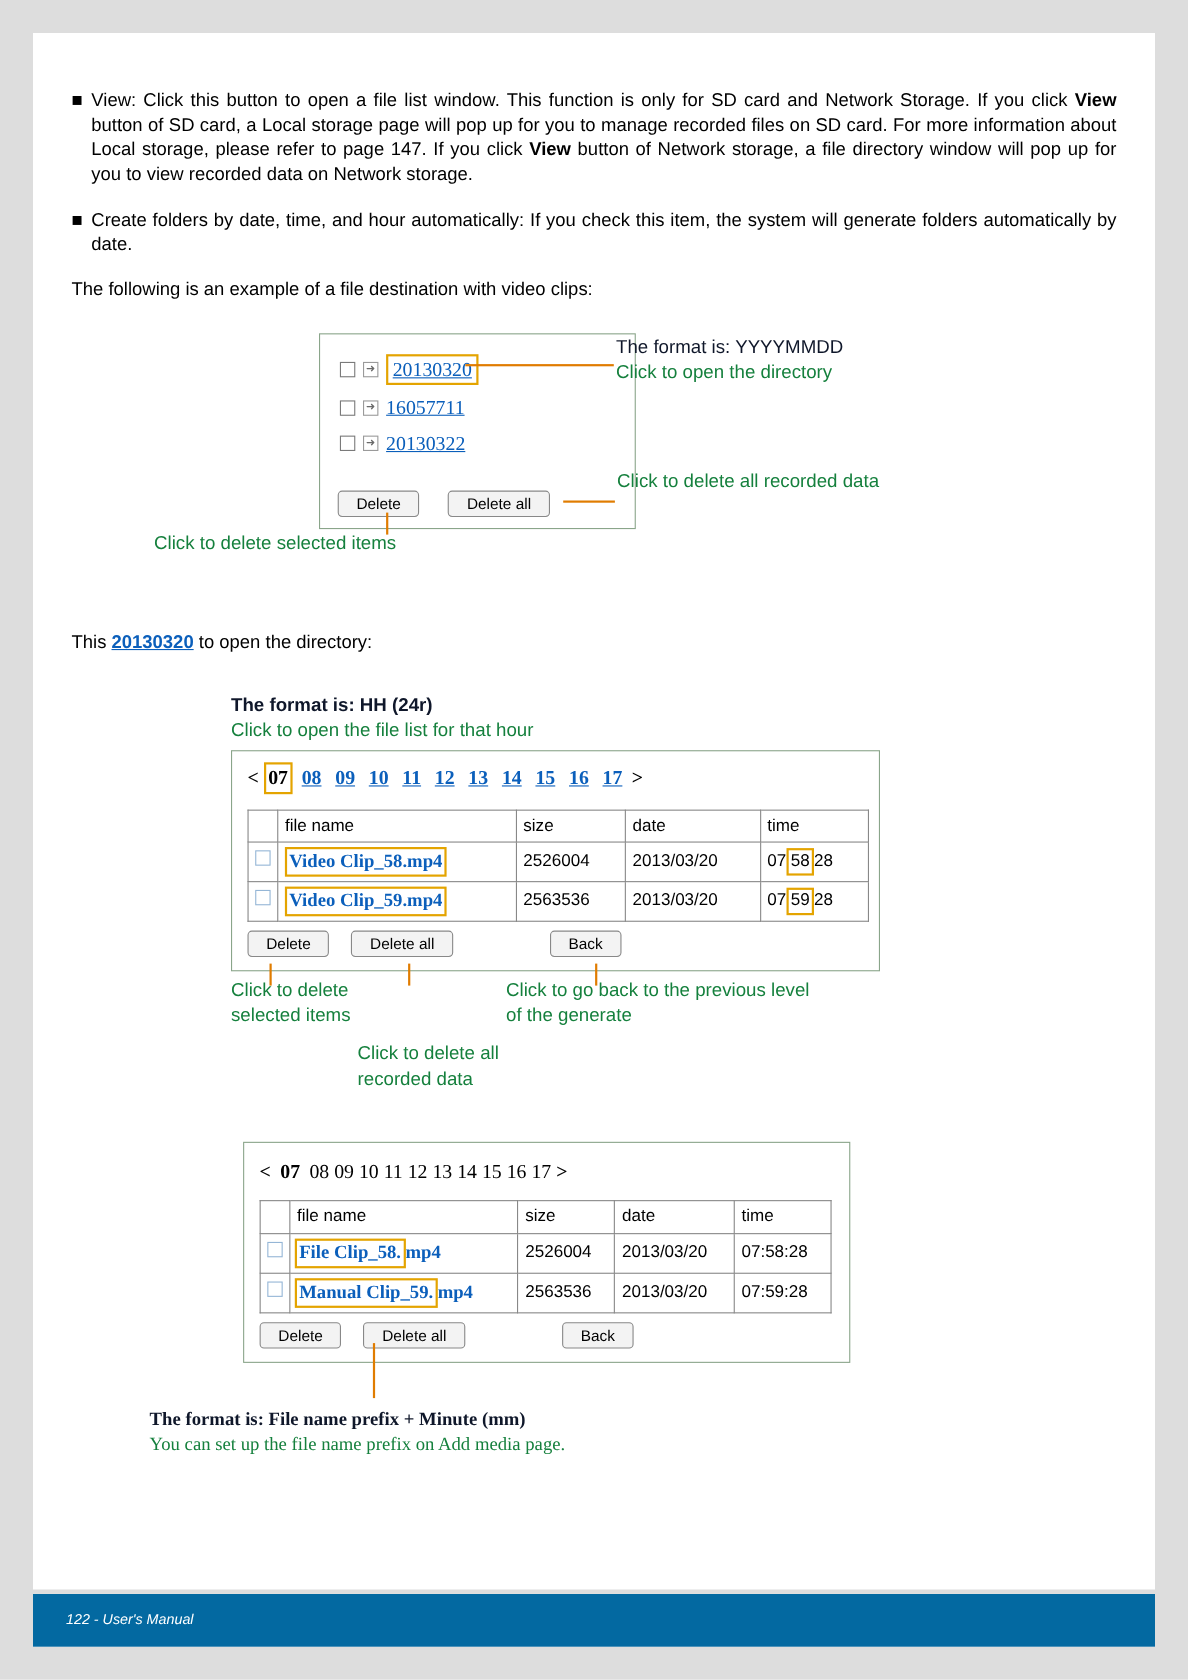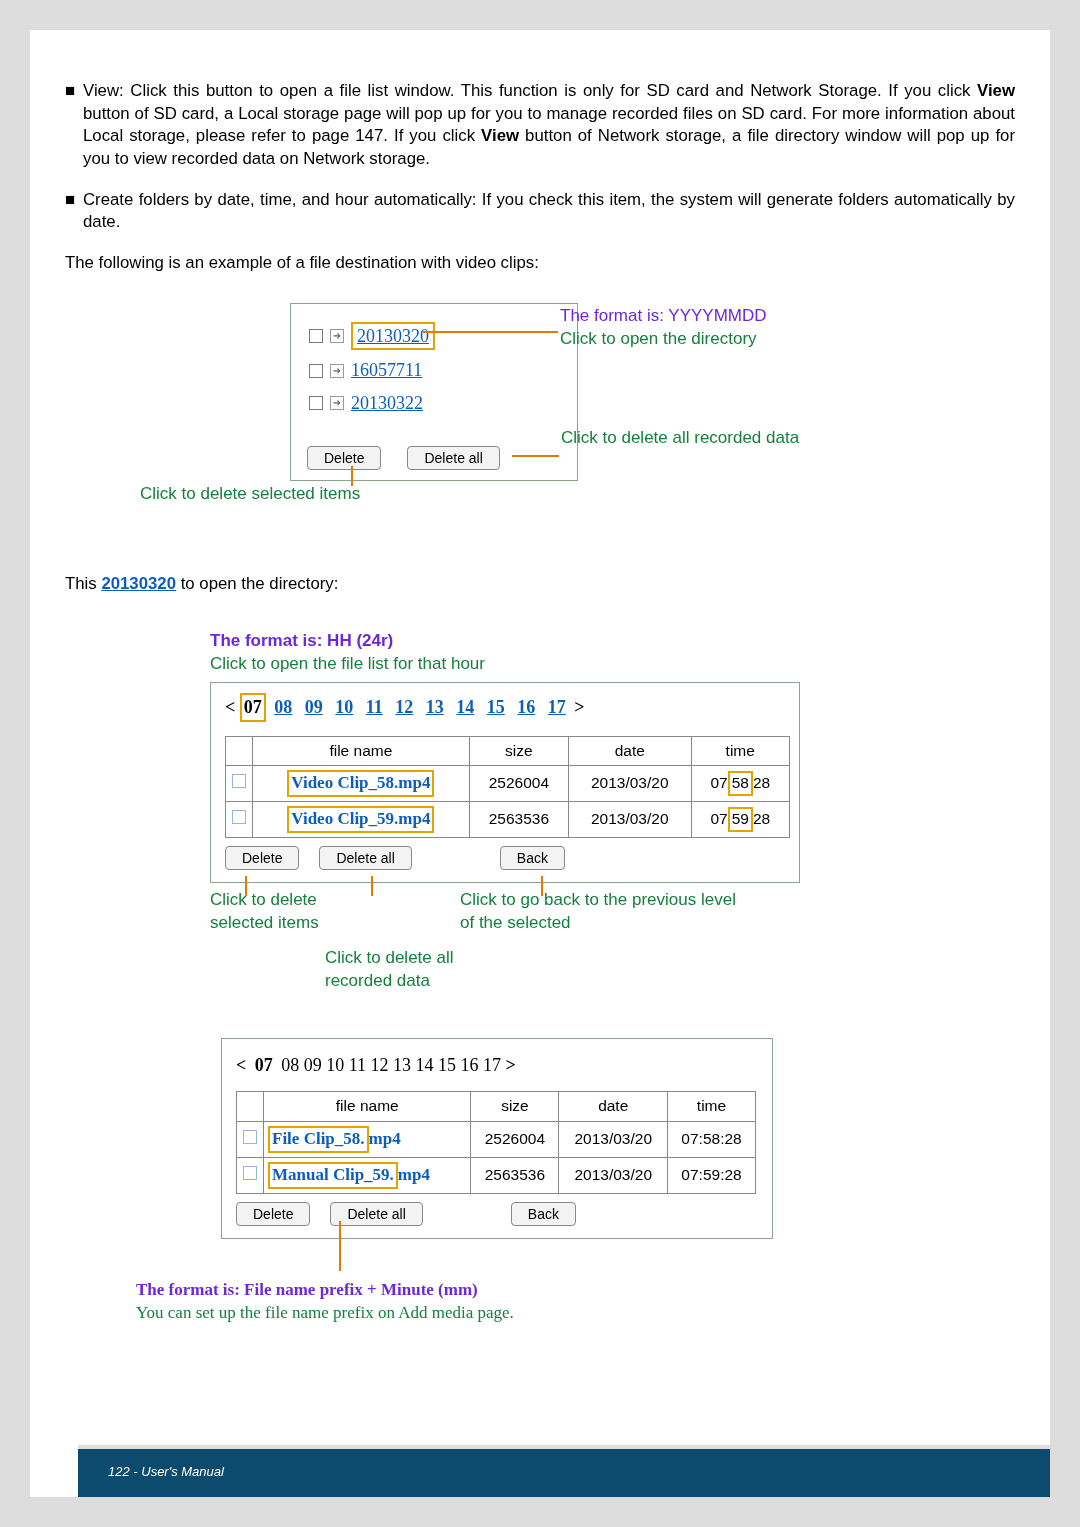--- a/index.html
+++ b/index.html
@@ -59,60 +59,60 @@
     .folder-row { display: flex; align-items: center; gap: 7px; margin-bottom: 8px; padding-left: 10px; }
     .chk { width: 14px; height: 14px; border: 1px solid #7a7a7a; background: #fff; }
     .arrow-ico { width: 14px; height: 14px; border:1px solid #9a9a9a; display:flex; align-items:center; justify-content:center; font-size:10px; color:#6a6a6a;}
     .folder-link { color:#0b5fbb; text-decoration: underline; font-family: 'Times New Roman', serif; font-size:18px;}
     .yellow-box { border:2px solid #e4a400; padding:0 4px; display:inline-block;}
     .btn {
       border:1px solid #888; background:#f3f3f3; font-size:14px; padding:3px 16px; border-radius:4px;
       font-family: Arial, sans-serif;
     }
     .btn-row { position:absolute; left:16px; bottom:10px; display:flex; gap:26px;}
-    .anno-green { color:#6d28d9; font-size:17px; }
+    .anno-green { color:#0f172a; font-size:17px; }
     .anno-blue { color:#15803d; font-size:17px; }
     .orange-line { background:#e07c00; position:absolute; }
     .anno1 { position:absolute; left:495px; top:2px; }
     .anno2 { position:absolute; left:496px; top:124px; }
     .anno3 { position:absolute; left:75px; top:180px; }
     .click-open { margin-top: 30px; margin-bottom: 35px; }
     .bold-link { color:#0b5fbb; font-weight:bold; text-decoration:underline; }
 
     
     .filelist-wrap { margin-left: 145px; }
     .filelist-pre { margin-left: 145px; margin-bottom: 6px; }
     .filelist-box {
       border:1px solid #8aa58a; background:#fff; width:590px; padding:10px 14px 12px 14px;
       position: relative;
     }
     .hours { font-family: 'Times New Roman', serif; font-size:18px; color:#000; margin-bottom:14px; }
     .hours .h { color:#0b5fbb; text-decoration:underline; font-weight:bold; margin:0 4px;}
     .hours .cur { color:#000; text-decoration:none; font-weight:bold;}
     .hours .ang { font-weight:bold; color:#000; }
     table.file-tbl { border-collapse: collapse; width: 565px; font-size:15.5px;}
-    table.file-tbl th, table.file-tbl td { border:1px solid #888; padding:4px 6px; text-align:center; font-weight:normal;}
+    table.file-tbl th, table.file-tbl td { border:1px solid #888; padding:4px 6px; text-align:left; font-weight:normal;}
     table.file-tbl th { background:#fff; }
     .fn { color:#0b5fbb; font-weight:bold; font-family:'Times New Roman', serif; font-size:17px;}
     .btn-row2 { display:flex; gap:20px; margin-top:8px;}
     .yb { border:2px solid #e4a400; padding:0 2px; display:inline-block;}
     .anno-row { display:flex; margin-left:145px; gap:90px; margin-top:6px;}
     .anno-row2 { margin-left:260px; margin-top:12px;}
     .diagram2 { position: relative; }
     .line2 { position:absolute; background:#e07c00; }
 
     .third-box { margin-top:45px; }
     .filelist-box3 {
       border:1px solid #8aa58a; background:#fff; width:552px; padding:14px 14px 12px 14px;
       position:relative; margin-left:156px;
     }
     .hours3 { font-family:'Times New Roman', serif; font-size:18px; margin-bottom:14px;}
     .anno-last { margin-left:71px; margin-top:40px;font-family:Liberation Serif, serif; }
     .footer { position:absolute; bottom:18px; left:30px; color:#fff; font-size:13px; font-style:italic;}
-    .footer-band { position:absolute; bottom:0; left:0; right:0; height:48px; background:#0c4a6e;margin-left:48px;}
+    .footer-band { position:absolute; bottom:0; left:0; right:0; height:48px; background:#0369a1;}
     .footer-band::before {
       content:""; position:absolute; left:0; right:0; top:-4px; height:4px; background:#dddddd;
     }
     .chk2 { width:14px; height:14px; border:1px solid #95b6d6; background:#fff; display:inline-block;}
   </style>
 </head>
 <body>
 
 <div class="page">
 
@@ -223,21 +223,21 @@
           </div>
 
           <div class="line2" style="left:34px; bottom:-14px; width:2px; height:20px;"></div>
           <div class="line2" style="left:160px; bottom:-14px; width:2px; height:20px;"></div>
           <div class="line2" style="left:330px; bottom:-14px; width:2px; height:20px;"></div>
         </div>
       </div>
 
       <div class="anno-row">
         <div class="anno-blue" style="width:160px;">Click to delete selected items</div>
-        <div class="anno-blue" style="width:290px;">Click to go back to the previous level of the selected</div>
+        <div class="anno-blue" style="width:290px;">Click to go back to the previous level of the generate</div>
       </div>
       <div class="anno-row2 anno-blue" style="width:200px;">Click to delete all recorded data</div>
     </div>
 
     <div class="third-box" style="position:relative;">
       <div class="filelist-box3">
         <div class="hours3">
           <span class="ang bold">&lt;</span>
           <span class="bold" style="margin:0 4px;">07</span>
           <span class="h">08</span>

